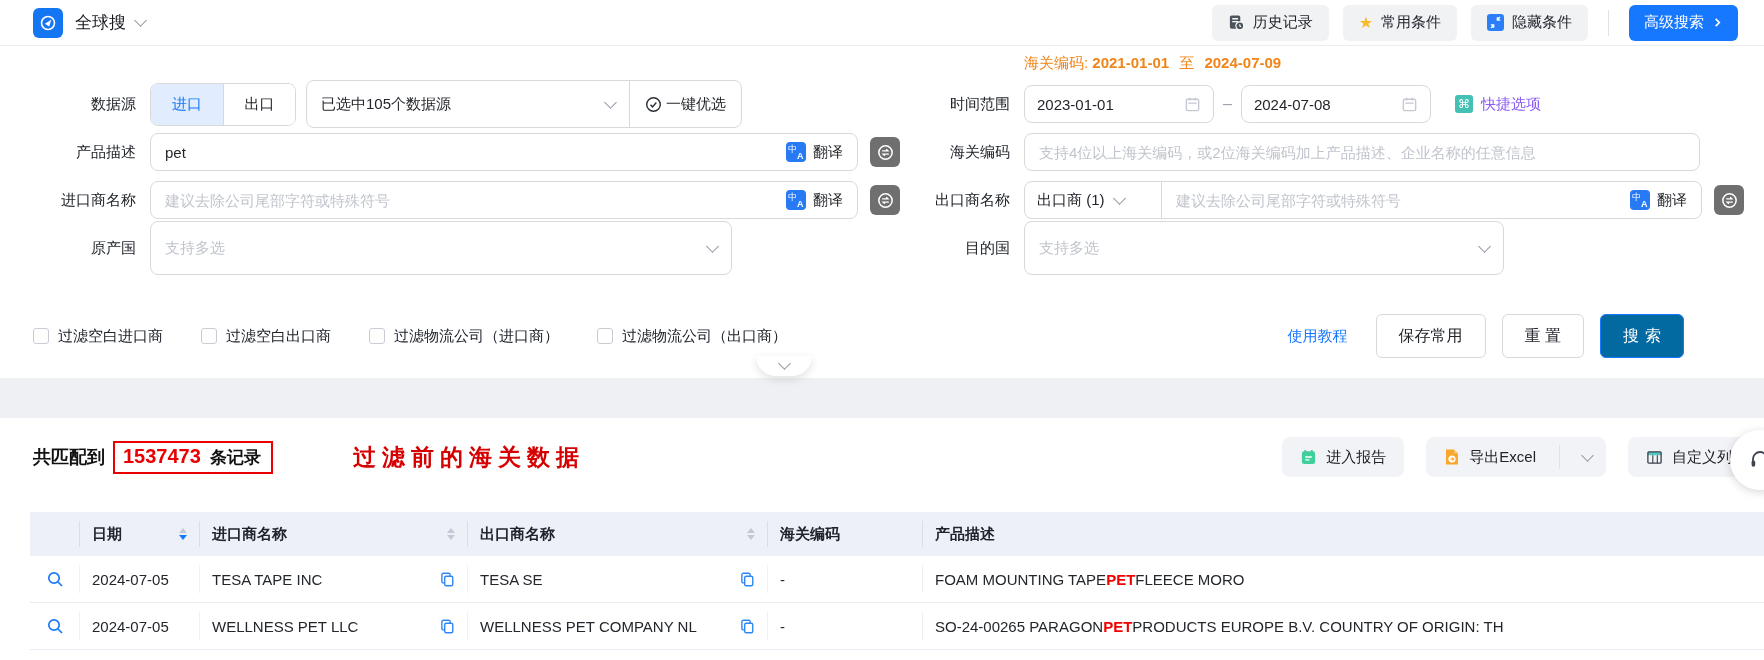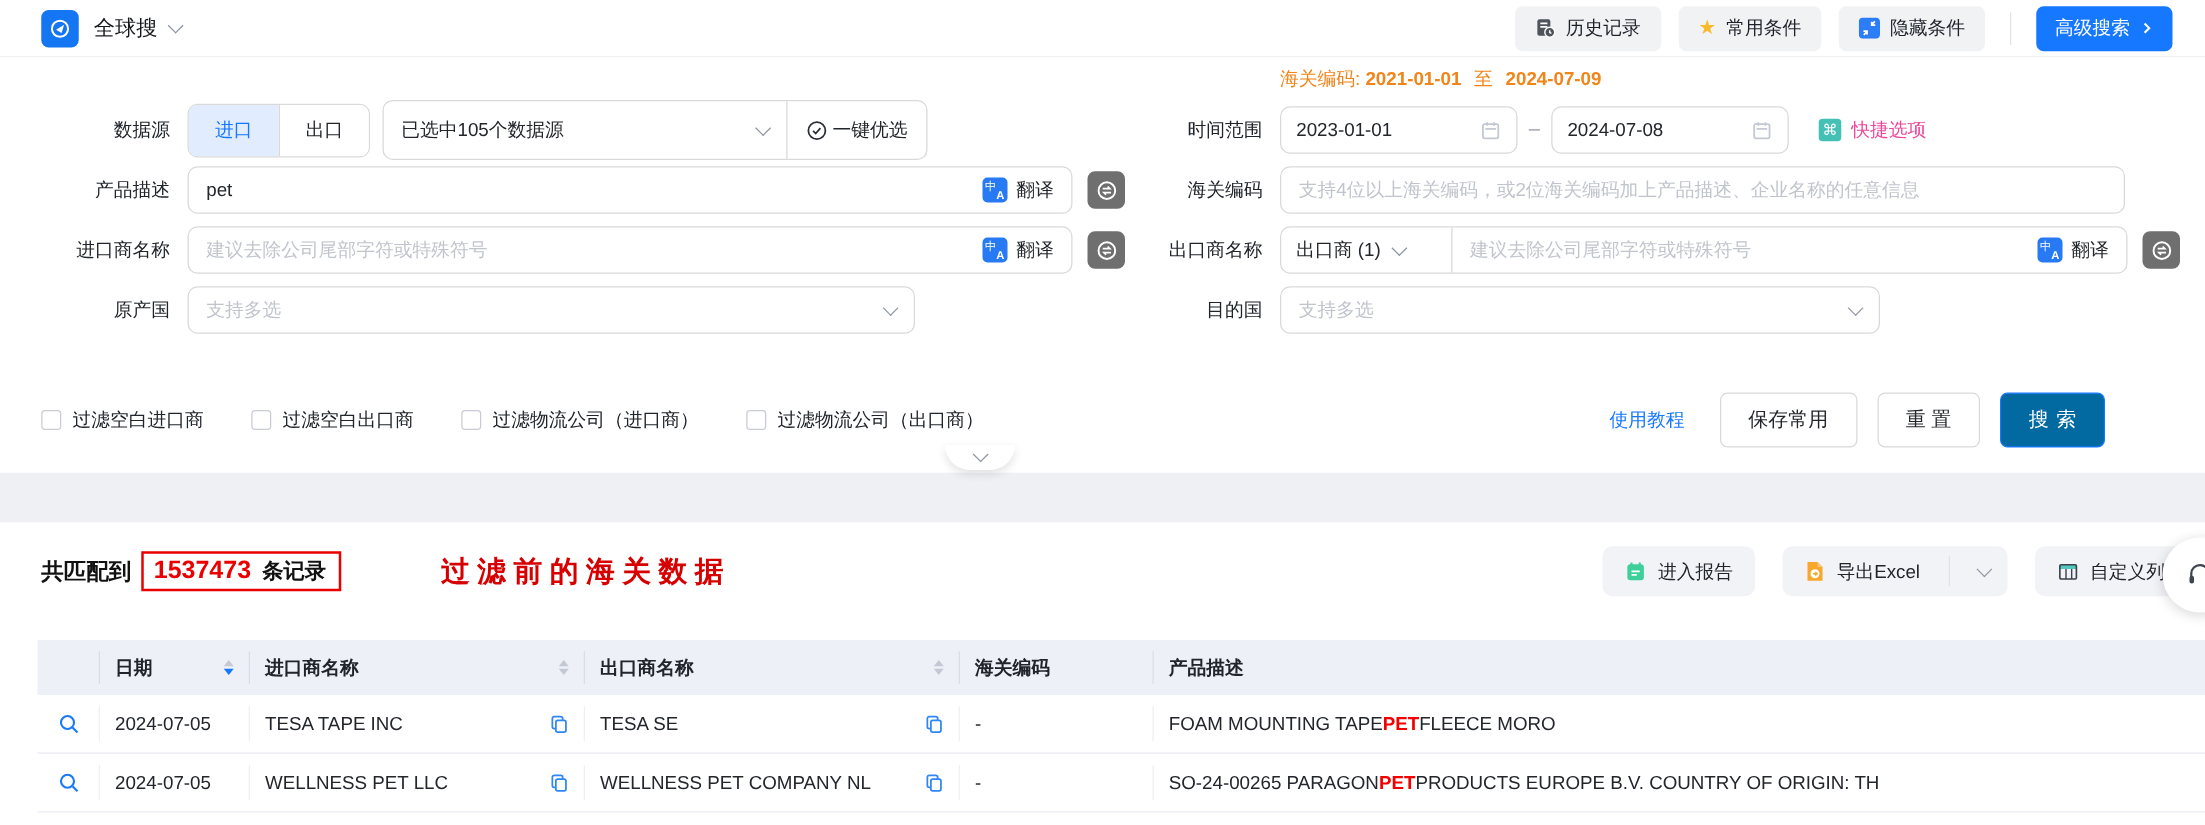--- a/index.html
+++ b/index.html
@@ -58,34 +58,34 @@
   .trans-btn { flex:none; display:flex; align-items:center; gap:7px; padding:0 14px; font-size:15px;
                color:#23262b; cursor:pointer; }
   .trans-chip { position:relative; width:20px; height:20px; border-radius:4px; background:#2779f4; flex:none; }
   .trans-chip i { position:absolute; font-style:normal; color:#fff; }
   .tc-zh { font-size:9px; left:2px; top:1px; }
   .tc-a  { font-size:9px; font-weight:bold; right:2.5px; bottom:1px; }
 
   .match-btn { flex:none; width:30px; height:30px; margin-left:12px; border-radius:6px; background:#6f6f6f;
                display:flex; align-items:center; justify-content:center; cursor:pointer; }
 
-  .selbox { height:38px; border:1px solid #d9d9d9; border-radius:8px; background:#fff;
+  .selbox { height:54px; border:1px solid #d9d9d9; border-radius:8px; background:#fff;
             display:flex; align-items:center; padding:0 14px; font-size:15px; color:#c0c4cc; cursor:pointer; }
   .selbox .chev { margin-left:auto; }
   .selbox.w-left { width:582px; }
   .selbox.w-right { width:480px; }
 
   .datebox { width:190px; height:38px; border:1px solid #d9d9d9; border-radius:8px; background:#fff;
              display:flex; align-items:center; padding:0 12px; font-size:15px; color:#23262b; cursor:pointer; }
   .datebox svg { margin-left:auto; }
   .dash { margin:0 9px; color:#9aa0aa; }
   .quick-link { display:flex; align-items:center; gap:8px; margin-left:24px; cursor:pointer; }
   .cmd-chip { width:18px; height:18px; border-radius:3px; background:#45c0b5; color:#fff; font-size:12px;
               display:flex; align-items:center; justify-content:center; }
-  .quick-text { color:#ec4899; font-size:15px; }
+  .quick-text { color:#8b5cf6; font-size:15px; }
 
   .exp-combo { flex:1; height:38px; border:1px solid #d9d9d9; border-radius:8px; background:#fff;
                display:flex; align-items:center; }
   .exp-sel { flex:none; width:136px; display:flex; align-items:center; gap:10px; padding:0 12px;
              font-size:15px; cursor:pointer; color:#23262b; }
   .exp-div { width:1px; height:100%; background:#d9d9d9; }
   .exp-combo input { border:0; outline:0; background:transparent; flex:1; height:100%; padding:0 14px;
                      font-size:15px; font-family:inherit; }
   .exp-combo input::placeholder { color:#c0c4cc; }
   .hs-input { margin-right:44px; }

